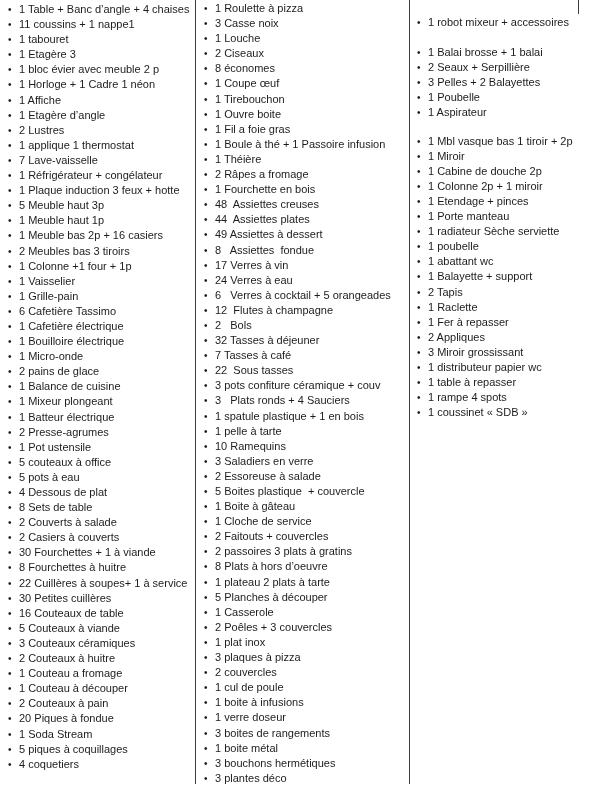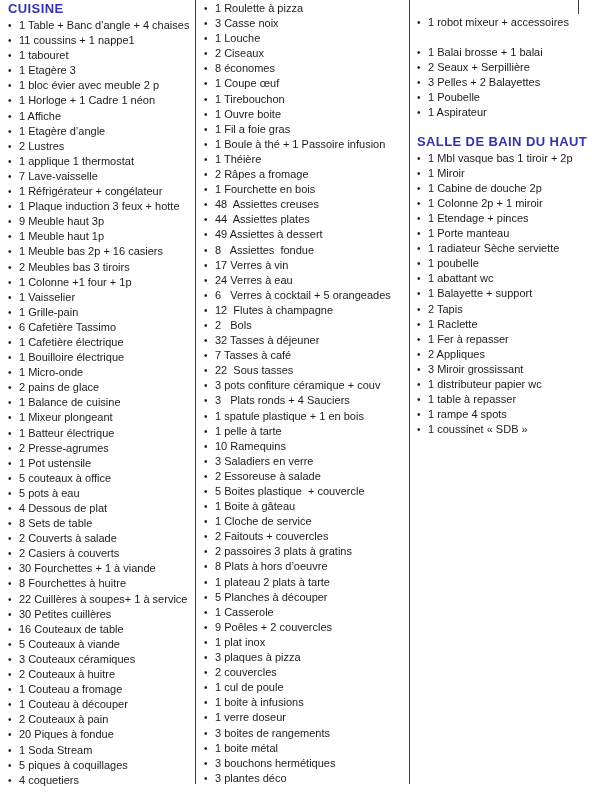--- a/index.html
+++ b/index.html
@@ -58,21 +58,20 @@
 </style>
 </head>
 <body>
 
 <div class="page">
   <div class="vline vline-1"></div>
   <div class="vline vline-2"></div>
   <div class="vline vline-3"></div>
 
   <div class="col col-1">
-      <div class="heading">CUISINE</div>
       <div class="item">
         <span class="bullet">•</span>
         <span class="item-text">1 Table + Banc d’angle + 4 chaises</span>
       </div>
       <div class="item">
         <span class="bullet">•</span>
         <span class="item-text">11 coussins + 1 nappe1</span>
       </div>
       <div class="item">
         <span class="bullet">•</span>
@@ -113,21 +112,21 @@
       <div class="item">
         <span class="bullet">•</span>
         <span class="item-text">1 Réfrigérateur + congélateur</span>
       </div>
       <div class="item">
         <span class="bullet">•</span>
         <span class="item-text">1 Plaque induction 3 feux + hotte</span>
       </div>
       <div class="item">
         <span class="bullet">•</span>
-        <span class="item-text">9 Meuble haut 3p</span>
+        <span class="item-text">5 Meuble haut 3p</span>
       </div>
       <div class="item">
         <span class="bullet">•</span>
         <span class="item-text">1 Meuble haut 1p</span>
       </div>
       <div class="item">
         <span class="bullet">•</span>
         <span class="item-text">1 Meuble bas 2p + 16 casiers</span>
       </div>
       <div class="item">
@@ -431,21 +430,21 @@
       <div class="item">
         <span class="bullet">•</span>
         <span class="item-text">5 Planches à découper</span>
       </div>
       <div class="item">
         <span class="bullet">•</span>
         <span class="item-text">1 Casserole</span>
       </div>
       <div class="item">
         <span class="bullet">•</span>
-        <span class="item-text">9 Poêles + 2 couvercles</span>
+        <span class="item-text">2 Poêles + 3 couvercles</span>
       </div>
       <div class="item">
         <span class="bullet">•</span>
         <span class="item-text">1 plat inox</span>
       </div>
       <div class="item">
         <span class="bullet">•</span>
         <span class="item-text">3 plaques à pizza</span>
       </div>
       <div class="item">
@@ -501,21 +500,20 @@
       </div>
       <div class="item">
         <span class="bullet">•</span>
         <span class="item-text">1 Poubelle</span>
       </div>
       <div class="item">
         <span class="bullet">•</span>
         <span class="item-text">1 Aspirateur</span>
       </div>
       <div class="gap-small"></div>
-      <div class="heading">SALLE DE BAIN DU HAUT</div>
       <div class="item">
         <span class="bullet">•</span>
         <span class="item-text">1 Mbl vasque bas 1 tiroir + 2p</span>
       </div>
       <div class="item">
         <span class="bullet">•</span>
         <span class="item-text">1 Miroir</span>
       </div>
       <div class="item">
         <span class="bullet">•</span>

